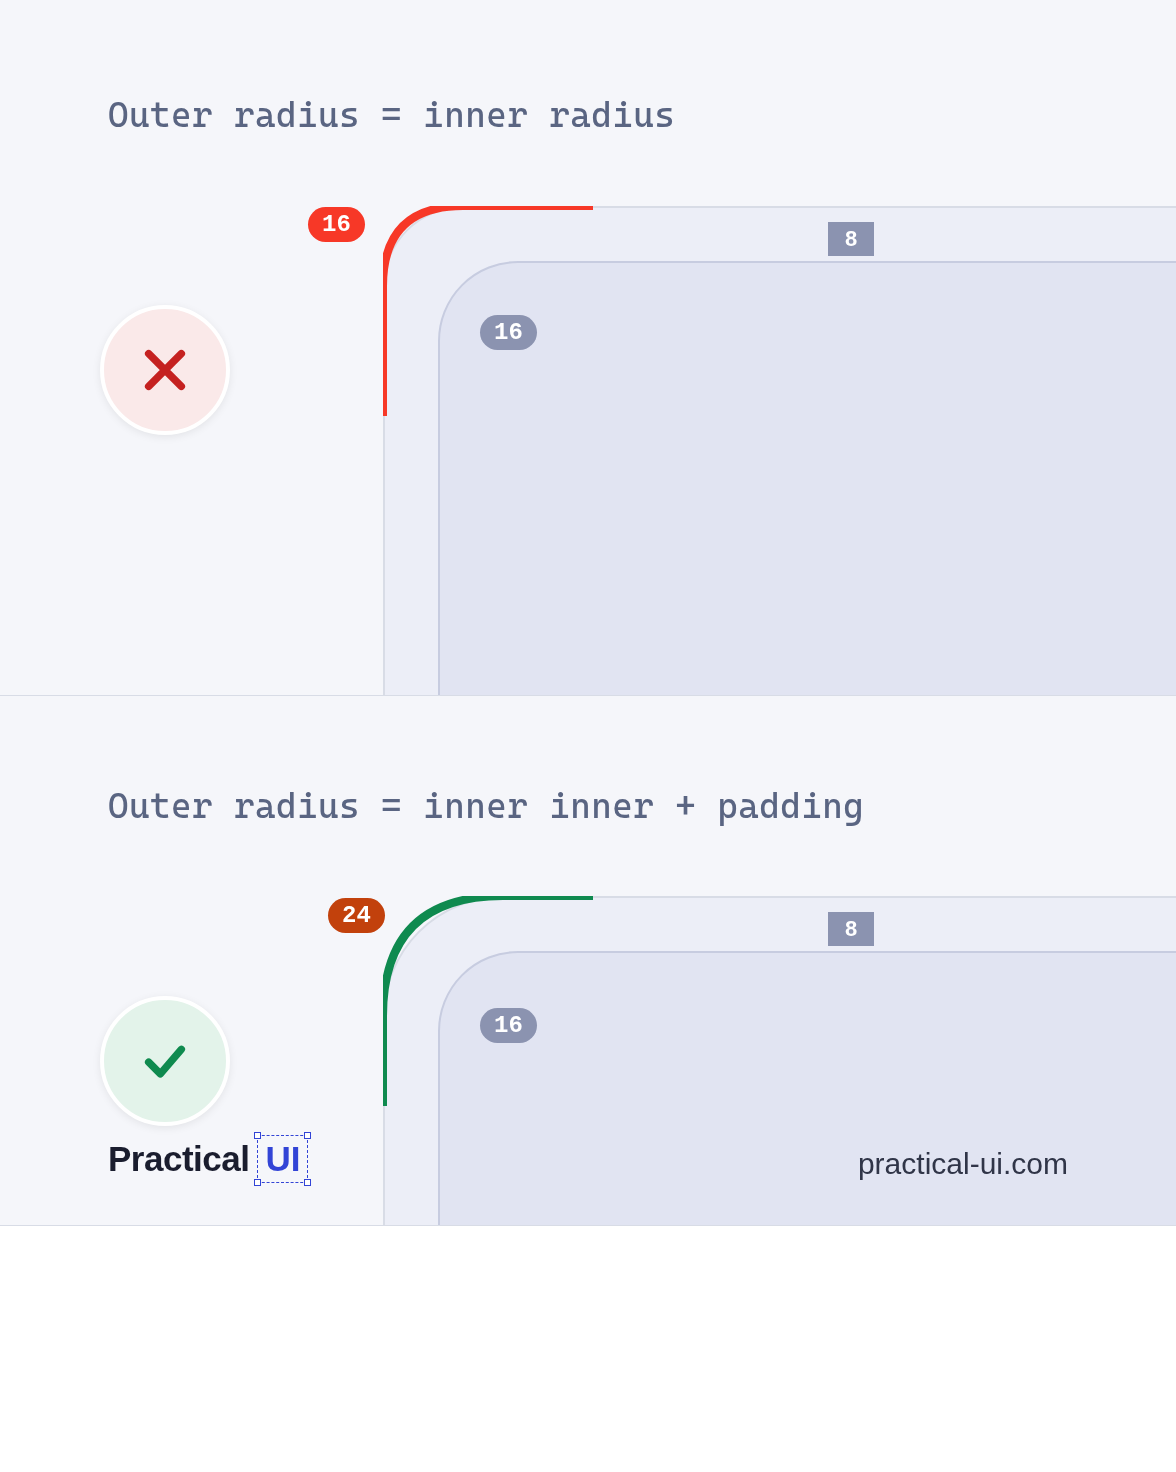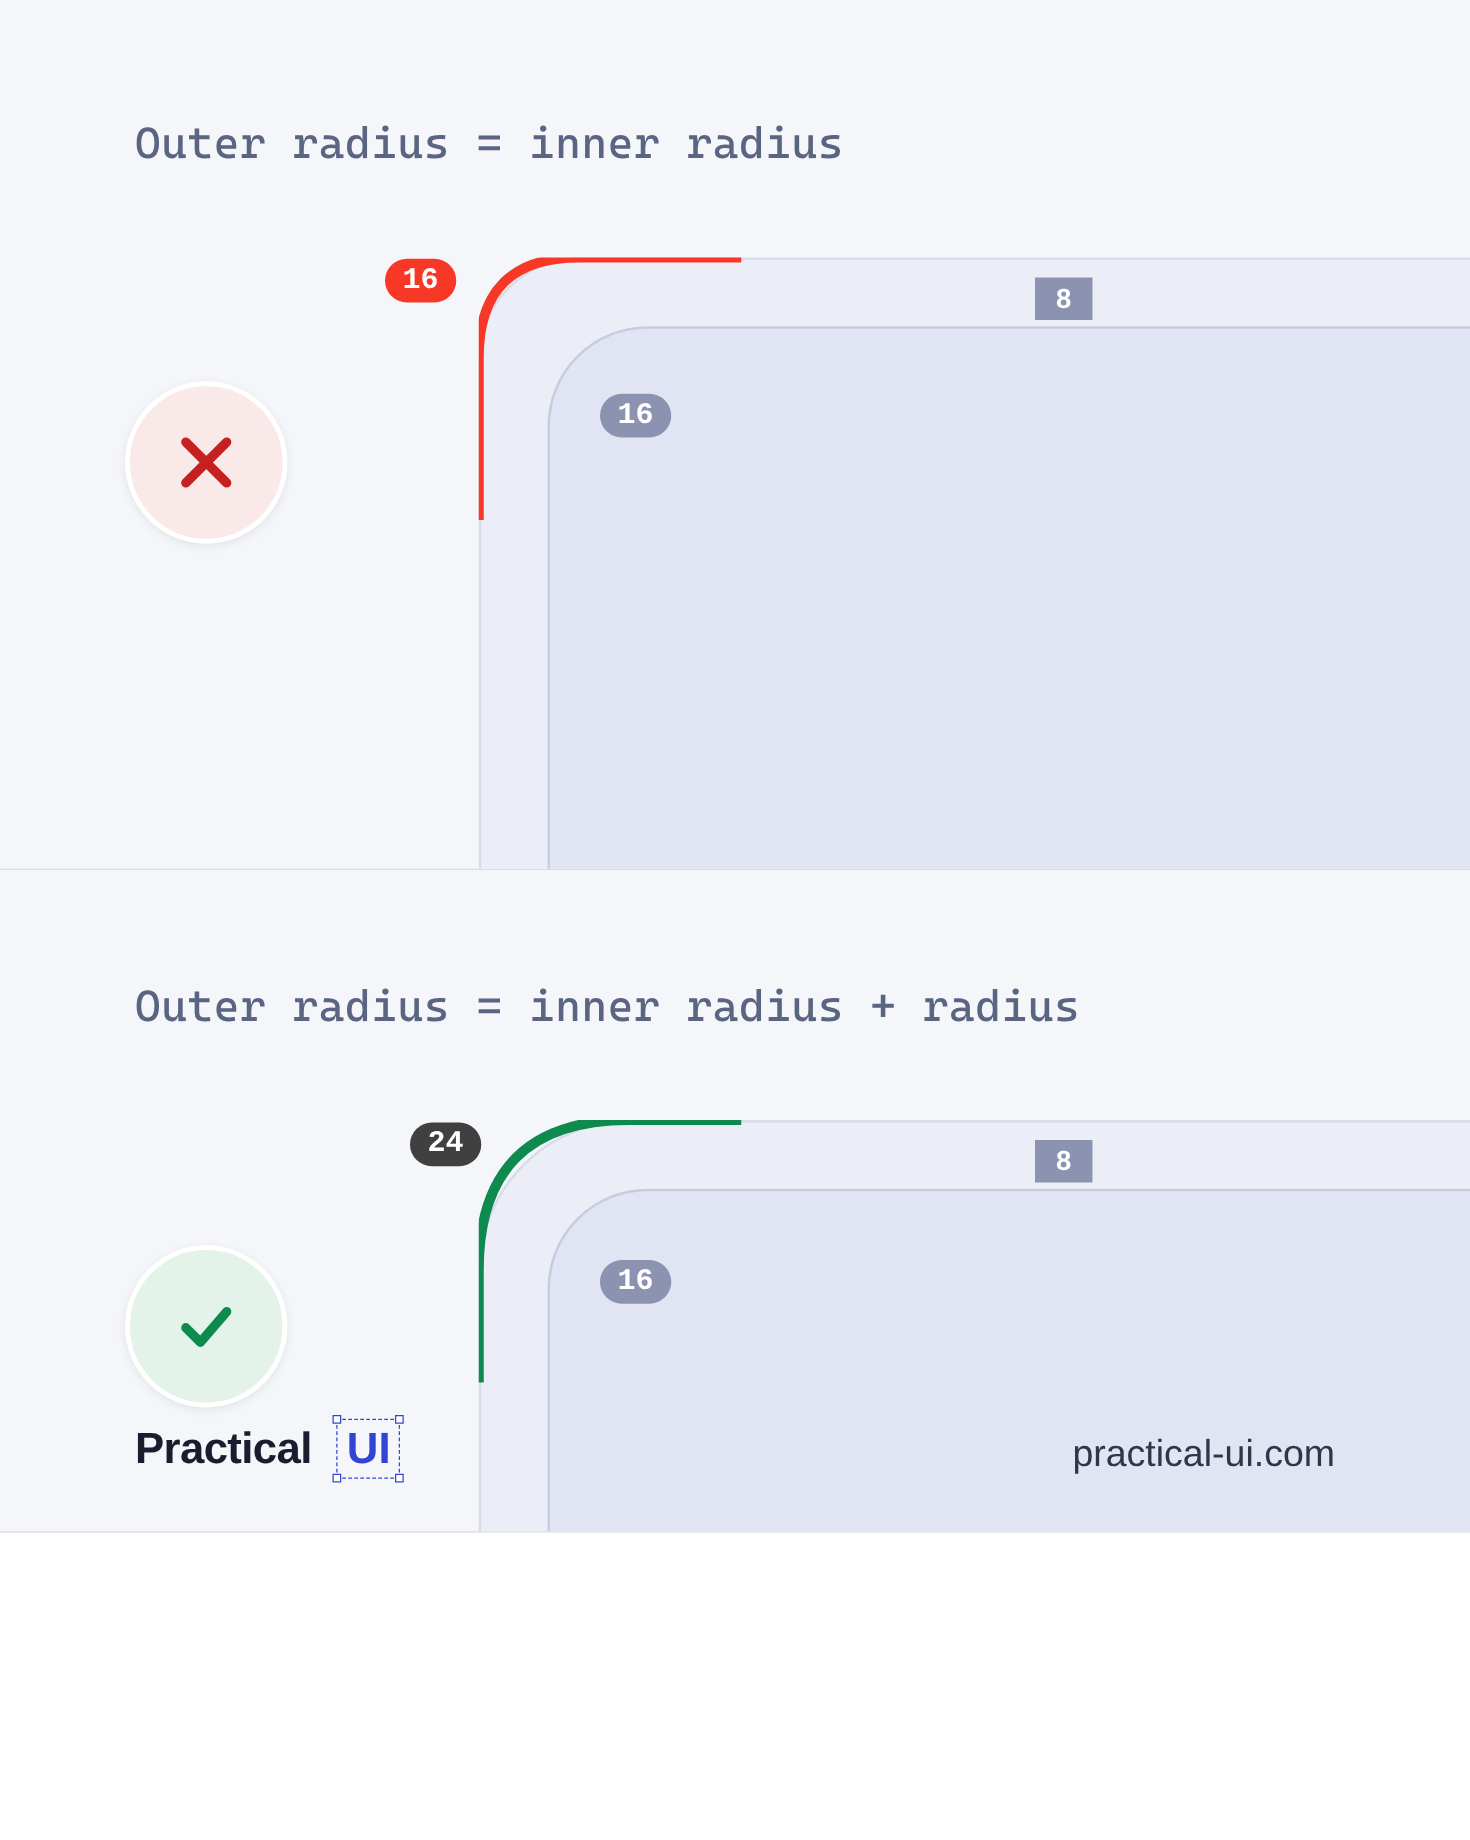--- a/index.html
+++ b/index.html
@@ -70,21 +70,21 @@
       border-radius: 999px;
       font-size: 24px;
       font-weight: 700;
       font-family: Liberation Mono, monospace;
       color: #ffffff;
       display: inline-flex;
       align-items: center;
       justify-content: center;
     }
     .pill-red { background: #f73827; }
-    .pill-green { background: #404040; }
+    .pill-green { background: #c2410c; }
     .pill-gray { background: #8b93b0; }
     .dim-box {
       position: absolute;
       background: #8b93b0;
       color: #ffffff;
       font-size: 22px;
       font-weight: 700;
       width: 46px;
       height: 34px;
       display: flex;
@@ -99,21 +99,21 @@
       right: 0;
       height: 402px;
       display: flex;
       align-items: flex-start;
       justify-content: space-between;
       padding: 65px 108px 0;
     }
     .logo {
       display: flex;
       align-items: center;
-      gap: 20px;
+      gap: 8px;
     }
     .logo-text {
       font-size: 35px;
       font-weight: 600;
       color: #1a1d2e;
       letter-spacing: -0.5px;
     }
     .logo-box {
       position: relative;
       padding: 4px 8px;
@@ -166,21 +166,21 @@
   <svg class="arc-path" style="left:383px; top:206px;" width="240" height="240">
     <path d="M 0 210 L 0 80 Q 0 0 80 0 L 210 0" stroke="#f73827" stroke-width="8" fill="none"></path>
   </svg>
 
   <div class="pill pill-red" style="left:308px; top:207px;">16</div>
   <div class="pill pill-gray" style="left:480px; top:315px;">16</div>
   <div class="dim-box" style="left:828px; top:222px;">8</div>
 </div>
 
 <div class="panel panel-bottom">
-  <div class="title" style="top:90px;">Outer radius = inner radius + radius</div>
+  <div class="title" style="top:90px;">Outer radius = inner inner + padding</div>
 
   <div class="status-circle status-good" style="top:300px;">
     <svg viewBox="0 0 24 24">
       <path d="M5 12.5 L10 17.5 L19 7" stroke="#0f8a4f" stroke-width="3.2" stroke-linecap="round" stroke-linejoin="round" fill="none"></path>
     </svg>
   </div>
 
   <div class="outer-box" style="left:383px; top:200px; width:900px; height:500px; border-top-left-radius:120px;"></div>
 
   <div class="inner-box" style="left:438px; top:255px; width:900px; height:500px; border-top-left-radius:80px;"></div>

